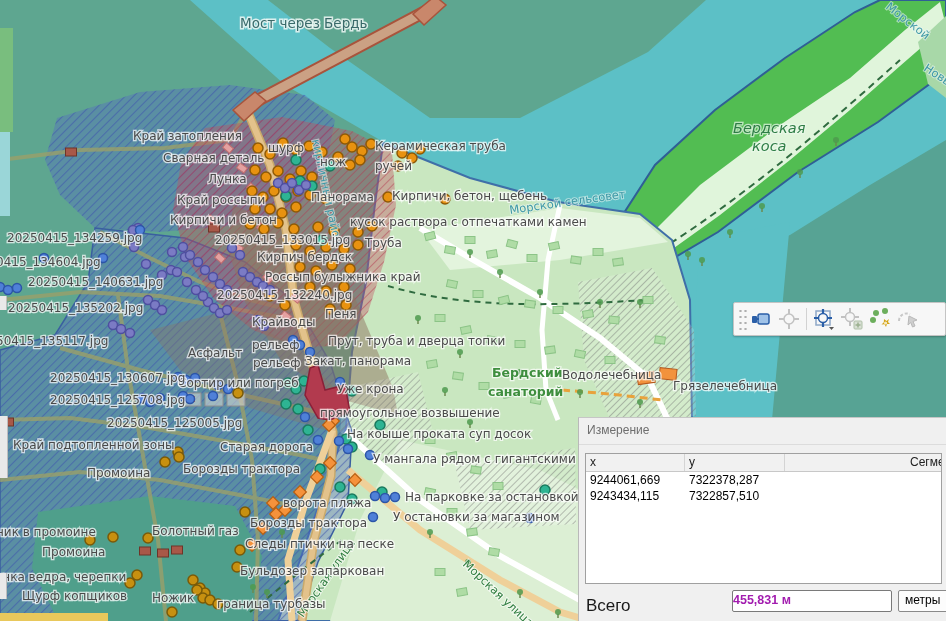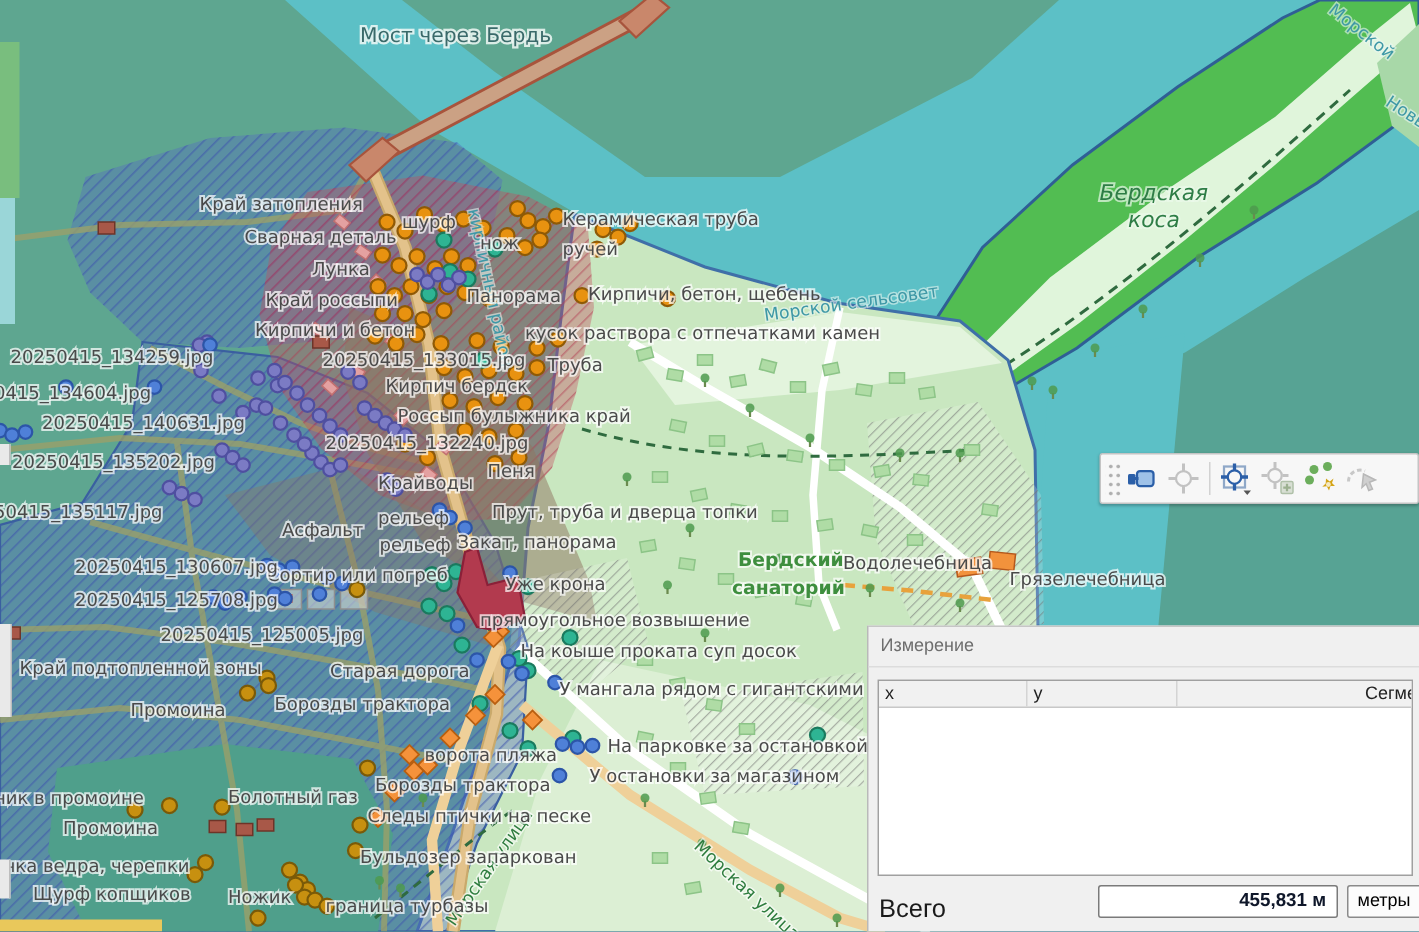--- a/index.html
+++ b/index.html
@@ -37,21 +37,21 @@
   .hdr-cell{box-sizing:border-box;padding:1px 0 0 4px;border-right:1px solid #D4D4D4;overflow:hidden;white-space:nowrap}
   .hdr-x{width:99px}.hdr-y{width:100px}
   .hdr-seg{flex:1;border-right:none;padding-left:125px}
   .coord-row{display:flex;font-size:12px;color:#000;height:16px;line-height:16px}
   .cell-x{width:99px;padding-left:4px;box-sizing:border-box;white-space:nowrap}
   .cell-y{width:100px;padding-left:4px;box-sizing:border-box;white-space:nowrap}
   #total-row{position:absolute;left:0;bottom:0;width:100%;height:36px}
   #total-label{position:absolute;left:7px;top:11px;font-size:17px;color:#1A1A1A}
   #total-value{position:absolute;left:153px;top:5px;width:160px;height:22px;
     background:#FFFFFF;border:1px solid #7A7A7A;border-radius:2px;box-sizing:border-box;
-    font-size:12.5px;font-weight:bold;color:#0f172a;text-align:right;padding:2px 7px 0 0}
+    font-size:12.5px;font-weight:bold;color:#a21caf;text-align:left;padding:2px 7px 0 0}
   #units-combo{position:absolute;left:319px;top:5px;width:52px;height:22px;
     background:#FCFCFC;border:1px solid #8A8A8A;border-radius:2px;box-sizing:border-box;
     font-size:12px;color:#000;padding:2px 0 0 6px;overflow:hidden;white-space:nowrap}
 
   .sliver{position:absolute;background:#E9E9E9;border-right:1px solid #BDBDBD}
 </style>
 </head>
 <body>
 
 <svg id="map" width="946" height="621" viewBox="0 0 946 621">
@@ -581,20 +581,30 @@
 <div id="measure-panel">
   <div id="measure-title">Измерение</div>
   <div id="measure-sep"></div>
 
   <div id="coords-table">
     <div id="coords-header">
       <div class="hdr-cell hdr-x">x</div>
       <div class="hdr-cell hdr-y">y</div>
       <div class="hdr-cell hdr-seg">Сегменты</div>
     </div>
+    <div id="coords-body">
+        <div class="coord-row">
+          <div class="cell-x">9244061,669</div>
+          <div class="cell-y">7322378,287</div>
+        </div>
+        <div class="coord-row">
+          <div class="cell-x">9243434,115</div>
+          <div class="cell-y">7322857,510</div>
+        </div>
+      </div>
   </div>
 
   <div id="total-row">
     <div id="total-label">Всего</div>
     <div id="total-value">455,831 м</div>
     <div id="units-combo">метры</div>
   </div>
 </div>
 
 </body></html>

